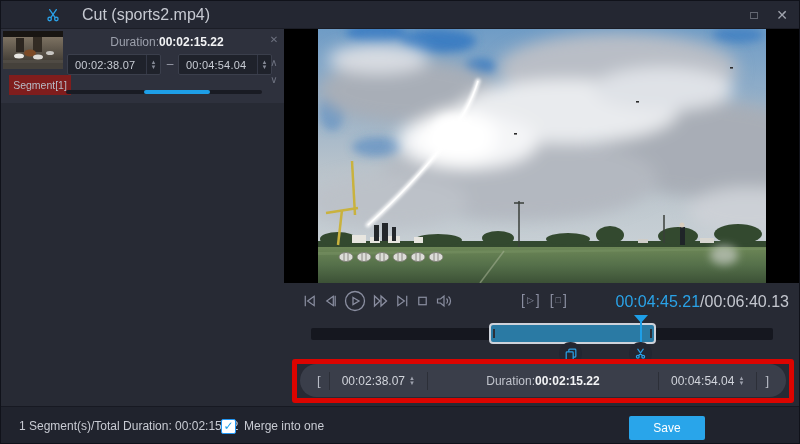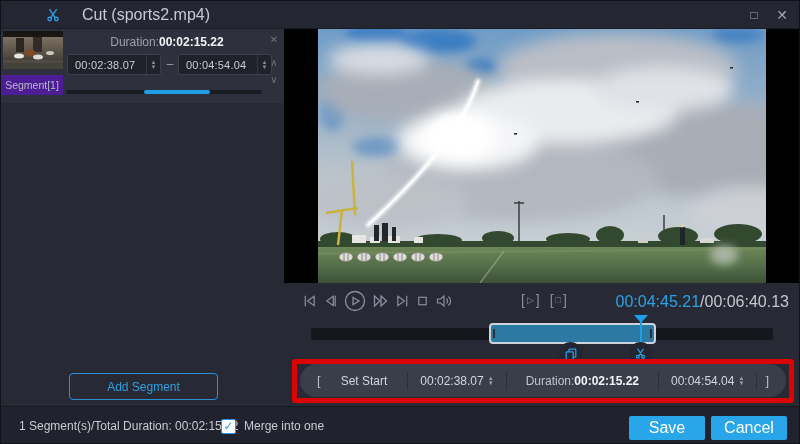--- a/index.html
+++ b/index.html
@@ -20,21 +20,21 @@
   .segment-entry { position:absolute; left:0; top:0; width:283px; height:74px; background:#2e313d; }
   .thumb { position:absolute; left:2px; top:2px; width:60px; height:38px; background:#181512; overflow:hidden; }
   .seg-duration { position:absolute; left:66px; top:6px; width:200px; text-align:center; font-size:12px; color:#9ca0ac; }
   .seg-duration b { color:#f2f3f5; font-weight:bold; }
   .spin-field { position:absolute; height:21px; width:94px; background:#1f222b; border:1px solid #3b3f4c; border-radius:2px; color:#c8ccd4; font-size:11px; display:flex; align-items:center; }
   .spin-field .val { flex:1; padding-left:7px; letter-spacing:.2px; }
   .spin-btns { width:14px; height:100%; display:flex; flex-direction:column; align-items:center; justify-content:center; border-left:1px solid #343846; color:#868a96; }
   .spin-btns span { font-size:6px; line-height:5px; display:block; }
   .range-sep { position:absolute; left:163px; top:28px; width:12px; text-align:center; color:#9ca0ac; font-size:12px; }
   .entry-ctl { position:absolute; right:3px; width:14px; text-align:center; color:#6e7280; font-size:10px; line-height:14px; }
-  .seg-tab { position:absolute; left:0; top:46px; width:62px; height:20px; background:#4c1d95; color:#b8bcc6; font-size:10.5px; text-align:center; line-height:20px; }
+  .seg-tab { position:absolute; left:8px; top:46px; width:62px; height:20px; background:#7f1d1d; color:#b8bcc6; font-size:10.5px; text-align:center; line-height:20px; }
   .seg-progress { position:absolute; left:65px; top:61px; width:196px; height:4px; background:#191b23; border-radius:2px; }
   .seg-progress .fill { position:absolute; left:78px; top:0; width:66px; height:4px; background:#1e9fe8; border-radius:2px; }
   .add-segment { position:absolute; left:68px; top:344px; width:149px; height:27px; background:transparent; border:1px solid #2e8fd0; border-radius:4px; color:#2e9fe0; font-size:12px; font-family:inherit; }
 
   
   .video-black { position:absolute; left:283px; top:28px; width:517px; height:254px; background:#000; }
   .scene { position:absolute; left:34px; top:0; width:448px; height:254px; }
 
   
   .transport { position:absolute; left:301px; top:289px; height:22px; display:flex; align-items:center; gap:6px; }
@@ -66,21 +66,21 @@
   .pill-spin .sb { display:flex; flex-direction:column; color:#9da1ad; }
   .pill-spin .sb span { font-size:6px; line-height:5px; }
   .pill-duration { flex:1; text-align:center; color:#c0c3cc; }
   .pill-duration b { color:#f2f3f5; }
 
   
   .footer { position:absolute; left:0; top:405px; width:800px; height:39px; background:#20232d; border-top:1px solid #171922; }
   .summary { position:absolute; left:18px; top:0; height:39px; line-height:39px; font-size:12px; color:#c8cbd3; }
   .merge-box { position:absolute; left:220px; top:12px; width:15px; height:15px; background:#fff; border:1px solid #2196f3; border-radius:2px; color:#1e9fe8; font-size:12px; line-height:13px; text-align:center; font-weight:bold; }
   .merge-label { position:absolute; left:243px; top:0; height:39px; line-height:39px; font-size:12px; color:#c8cbd3; }
-  .btn { position:absolute; top:9px; width:76px; height:24px; background:#29a5ea; border:none; border-radius:2px; color:#fff; font-size:16px; font-family:inherit; }
+  .btn { position:absolute; top:9px; width:76px; height:24px; background:#29a5ea; border:none; border-radius:2px; color:#fff; font-size:12px; font-family:inherit; }
   .btn.save { left:628px; } .btn.cancel { left:710px; }
 </style>
 </head>
 <body>
 
 <div class="window">
 
   <div class="titlebar">
     <span class="app-icon">
       <svg viewBox="0 0 24 24" width="16" height="16" fill="none" stroke="#2aa0e6" stroke-width="2" stroke-linecap="round">
@@ -135,21 +135,20 @@
 
       <span class="entry-ctl" style="top:4px;">✕</span>
       <span class="entry-ctl" style="top:27px;">∧</span>
       <span class="entry-ctl" style="top:44px;">∨</span>
 
       <div class="seg-tab">Segment[1]</div>
       <div class="seg-progress">
         <div class="fill"></div>
       </div>
     </div>
-    <button class="add-segment">Add Segment</button>
   </div>
 
   <div class="video-black">
     <div class="scene">
       <svg viewBox="0 0 448 254" width="448" height="254" preserveAspectRatio="none">
         <defs>
           <linearGradient id="sky" x1="0" y1="0" x2="0" y2="1">
             <stop offset="0" stop-color="#6f9cc6"></stop>
               <stop offset="0.55" stop-color="#b9c3cb"></stop>
               <stop offset="1" stop-color="#cfd6da"></stop>
@@ -320,21 +319,20 @@
   <div class="circle-btn cut">
     <svg width="13" height="13" viewBox="0 0 24 24" fill="none" stroke="#2aa0e6" stroke-width="2.2" stroke-linecap="round">
       <circle cx="7" cy="18" r="2.6"></circle>
         <circle cx="17" cy="18" r="2.6"></circle>
       <path d="M9 15.6 L17 4 M15 15.6 L7 4"></path>
     </svg>
   </div>
 
   <div class="trim-pill">
     <span class="brk">[</span>
-    <span class="trim-btn">Set Start</span>
     <span class="tdiv"></span>
     <span class="pill-spin">
       <span>00:02:38.07</span>
       <span class="sb">
           <span>▲</span>
           <span>▼</span>
         </span>
     </span>
     <span class="tdiv"></span>
     <span class="pill-duration"><span>Duration:</span><b>00:02:15.22</b></span>
@@ -349,16 +347,15 @@
     <span class="tdiv"></span>
     <span class="brk">]</span>
   </div>
   <div class="red-box"></div>
 
   <div class="footer">
     <span class="summary">1 Segment(s)/Total Duration: 00:02:15.22</span>
     <span class="merge-box">✓</span>
     <span class="merge-label">Merge into one</span>
     <button class="btn save">Save</button>
-    <button class="btn cancel">Cancel</button>
   </div>
 
 </div>
 
 </body></html>

